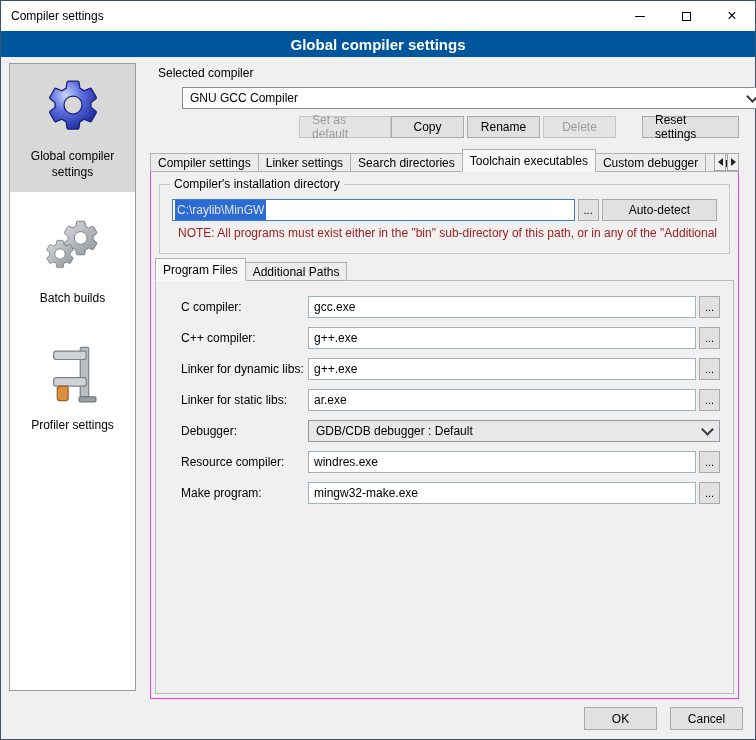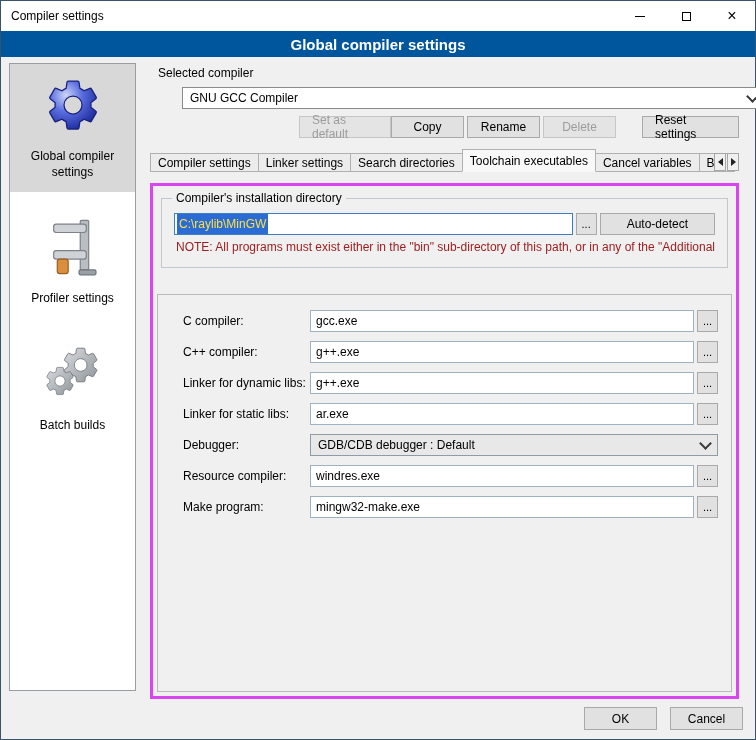--- a/index.html
+++ b/index.html
@@ -37,40 +37,40 @@
   .btn{height:22px;box-sizing:border-box;background:#e1e1e1;border:1px solid #a9a9a9;
        display:flex;align-items:center;justify-content:center;padding:0 12px;}
   .btn.disabled{color:#9c9c9c;border-color:#c6c6c6;background:#e4e4e4;}
   .b-setdef{width:92px;}
   .b-copy{width:73px;}
   .b-rename{width:73px;margin-left:3px;}
   .b-delete{width:73px;margin-left:3px;}
   .b-reset{width:97px;margin-left:26px;}
   
   .tabpanel{position:absolute;left:149px;right:16px;top:114px;bottom:40px;
-            border:3px solid #d946ef;background:#f0f0f0;z-index:1;margin-top:12px;}
+            border:1px solid #d946ef;background:#f0f0f0;z-index:1;}
   .tabstrip{position:absolute;left:149px;right:16px;top:92px;height:23px;display:flex;
             align-items:flex-end;z-index:3;overflow:hidden;}
   .tab{height:19px;line-height:18px;padding:0 7px;background:#ececec;border:1px solid #b0b0b0;
        margin-left:-1px;box-sizing:border-box;white-space:nowrap;flex:0 0 auto;}
   .tab:first-child{margin-left:0;}
   .tab.active{height:23px;line-height:22px;background:#f8f8f8;border-bottom:1px solid #f8f8f8;
               position:relative;z-index:4;}
   .tab-arrows{position:absolute;right:16px;top:96px;display:flex;z-index:5;}
   .arrowbtn{width:12px;height:18px;background:#f0f0f0;border:1px solid #a6a6a6;margin-left:1px;
             display:flex;align-items:center;justify-content:center;box-sizing:border-box;}
   .tri-l{width:0;height:0;border-top:4px solid transparent;border-bottom:4px solid transparent;border-right:5px solid #222;}
   .tri-r{width:0;height:0;border-top:4px solid transparent;border-bottom:4px solid transparent;border-left:5px solid #222;}
   
   .groupbox{position:absolute;left:8px;right:8px;top:12px;height:70px;border:1px solid #c0c8ce;box-sizing:border-box;}
   .grouplbl{position:absolute;top:-8px;left:10px;background:#f0f0f0;padding:0 4px;}
   .dirrow{display:flex;align-items:center;margin:14px 12px 0;}
   .dir-input{flex:1;height:22px;box-sizing:border-box;border:1px solid #3d7ec2;background:#fff;
              display:flex;align-items:center;padding:0 2px;overflow:hidden;white-space:nowrap;}
-  .seltext{background:#2a6cd4;color:#fde047;padding:14px 2px;}
+  .seltext{background:#2a6cd4;color:#e5e5e5;padding:14px 2px;}
   .browse{width:21px;height:22px;box-sizing:border-box;margin-left:3px;background:#e1e1e1;border:1px solid #a9a9a9;
           display:flex;align-items:center;justify-content:center;font-size:11px;flex:0 0 auto;}
   .autodetect{height:22px;box-sizing:border-box;margin-left:3px;padding:0 26px;background:#e1e1e1;
               border:1px solid #a9a9a9;display:flex;align-items:center;flex:0 0 auto;}
   .note{margin:5px 12px 0;color:#9c2020;white-space:nowrap;overflow:hidden;text-align:right;}
   
   .inner-panel{position:absolute;left:4px;right:4px;top:108px;bottom:4px;border:1px solid #b9b9b9;
                background:#f0f0f0;box-sizing:border-box;padding:15px 13px 0 25px;z-index:1;}
   .inner-tabs{position:absolute;left:4px;top:86px;height:23px;display:flex;align-items:flex-end;z-index:3;}
   
@@ -132,39 +132,39 @@
       <div class="side-item selected">
         <span class="icon">
           <svg viewBox="0 0 24 24" width="60" height="60">
               <use href="#gear-shape" fill="url(#grad-blue)" stroke="#18207a" stroke-width="0.5"></use>
             </svg>
         </span>
         <span class="lbl">Global compiler settings</span>
       </div>
       <div class="side-item">
         <span class="icon">
+          <svg viewBox="0 0 36 36" width="60" height="60">
+            <use href="#gear-shape" transform="translate(10 0) scale(1.05)" fill="url(#grad-gray)" stroke="#70757a" stroke-width="0.5"></use>
+            <use href="#gear-shape" transform="translate(0 12) scale(0.85)" fill="url(#grad-gray)" stroke="#70757a" stroke-width="0.5"></use>
+          </svg>
+        </span>
+        <span class="lbl">Batch builds</span>
+      </div>
+      <div class="side-item">
+        <span class="icon">
           <svg viewBox="0 0 48 48" width="58" height="58">
             <rect x="30" y="2" width="7" height="41" rx="1" fill="#b9bec4" stroke="#7d8288"></rect>
             <rect x="8" y="5" width="27" height="7" rx="2" fill="#cfd3d8" stroke="#7d8288"></rect>
             <rect x="8" y="27" width="27" height="7" rx="2" fill="#cfd3d8" stroke="#7d8288"></rect>
             <rect x="11" y="34" width="9" height="12" rx="2" fill="#d98f3e" stroke="#9a5f1e"></rect>
             <rect x="29" y="43" width="14" height="4" rx="1" fill="#9aa0a6" stroke="#6f747a"></rect>
           </svg>
         </span>
         <span class="lbl">Profiler settings</span>
       </div>
-      <div class="side-item">
-        <span class="icon">
-          <svg viewBox="0 0 36 36" width="60" height="60">
-            <use href="#gear-shape" transform="translate(10 0) scale(1.05)" fill="url(#grad-gray)" stroke="#70757a" stroke-width="0.5"></use>
-            <use href="#gear-shape" transform="translate(0 12) scale(0.85)" fill="url(#grad-gray)" stroke="#70757a" stroke-width="0.5"></use>
-          </svg>
-        </span>
-        <span class="lbl">Batch builds</span>
-      </div>
     </div>
 
     <div class="sel-comp-label">Selected compiler</div>
     <div class="combo">
       <span>GNU GCC Compiler</span>
       <span class="chev"></span>
     </div>
 
     <div class="btnrow">
       <div class="btn disabled b-setdef">Set as default</div>
@@ -229,29 +229,33 @@
         </div>
 
         <div class="frow">
           <span class="flabel">Make program:</span>
           <input value="mingw32-make.exe" style="">
           <div class="browse">...</div>
         </div>
 
       </div>
 
+      <div class="inner-tabs">
+        <div class="tab active">Program Files</div>
+        <div class="tab">Additional Paths</div>
+      </div>
 
     </div>
 
     <div class="tabstrip">
       <div class="tab">Compiler settings</div>
       <div class="tab">Linker settings</div>
       <div class="tab">Search directories</div>
       <div class="tab active">Toolchain executables</div>
-      <div class="tab">Cancel variables</div>
+      <div class="tab">Custom debugger</div>
       <div class="tab">Buil</div>
     </div>
     <div class="tab-arrows">
       <div class="arrowbtn">
           <span class="tri-l"></span>
         </div>
       <div class="arrowbtn">
           <span class="tri-r"></span>
         </div>
     </div>

